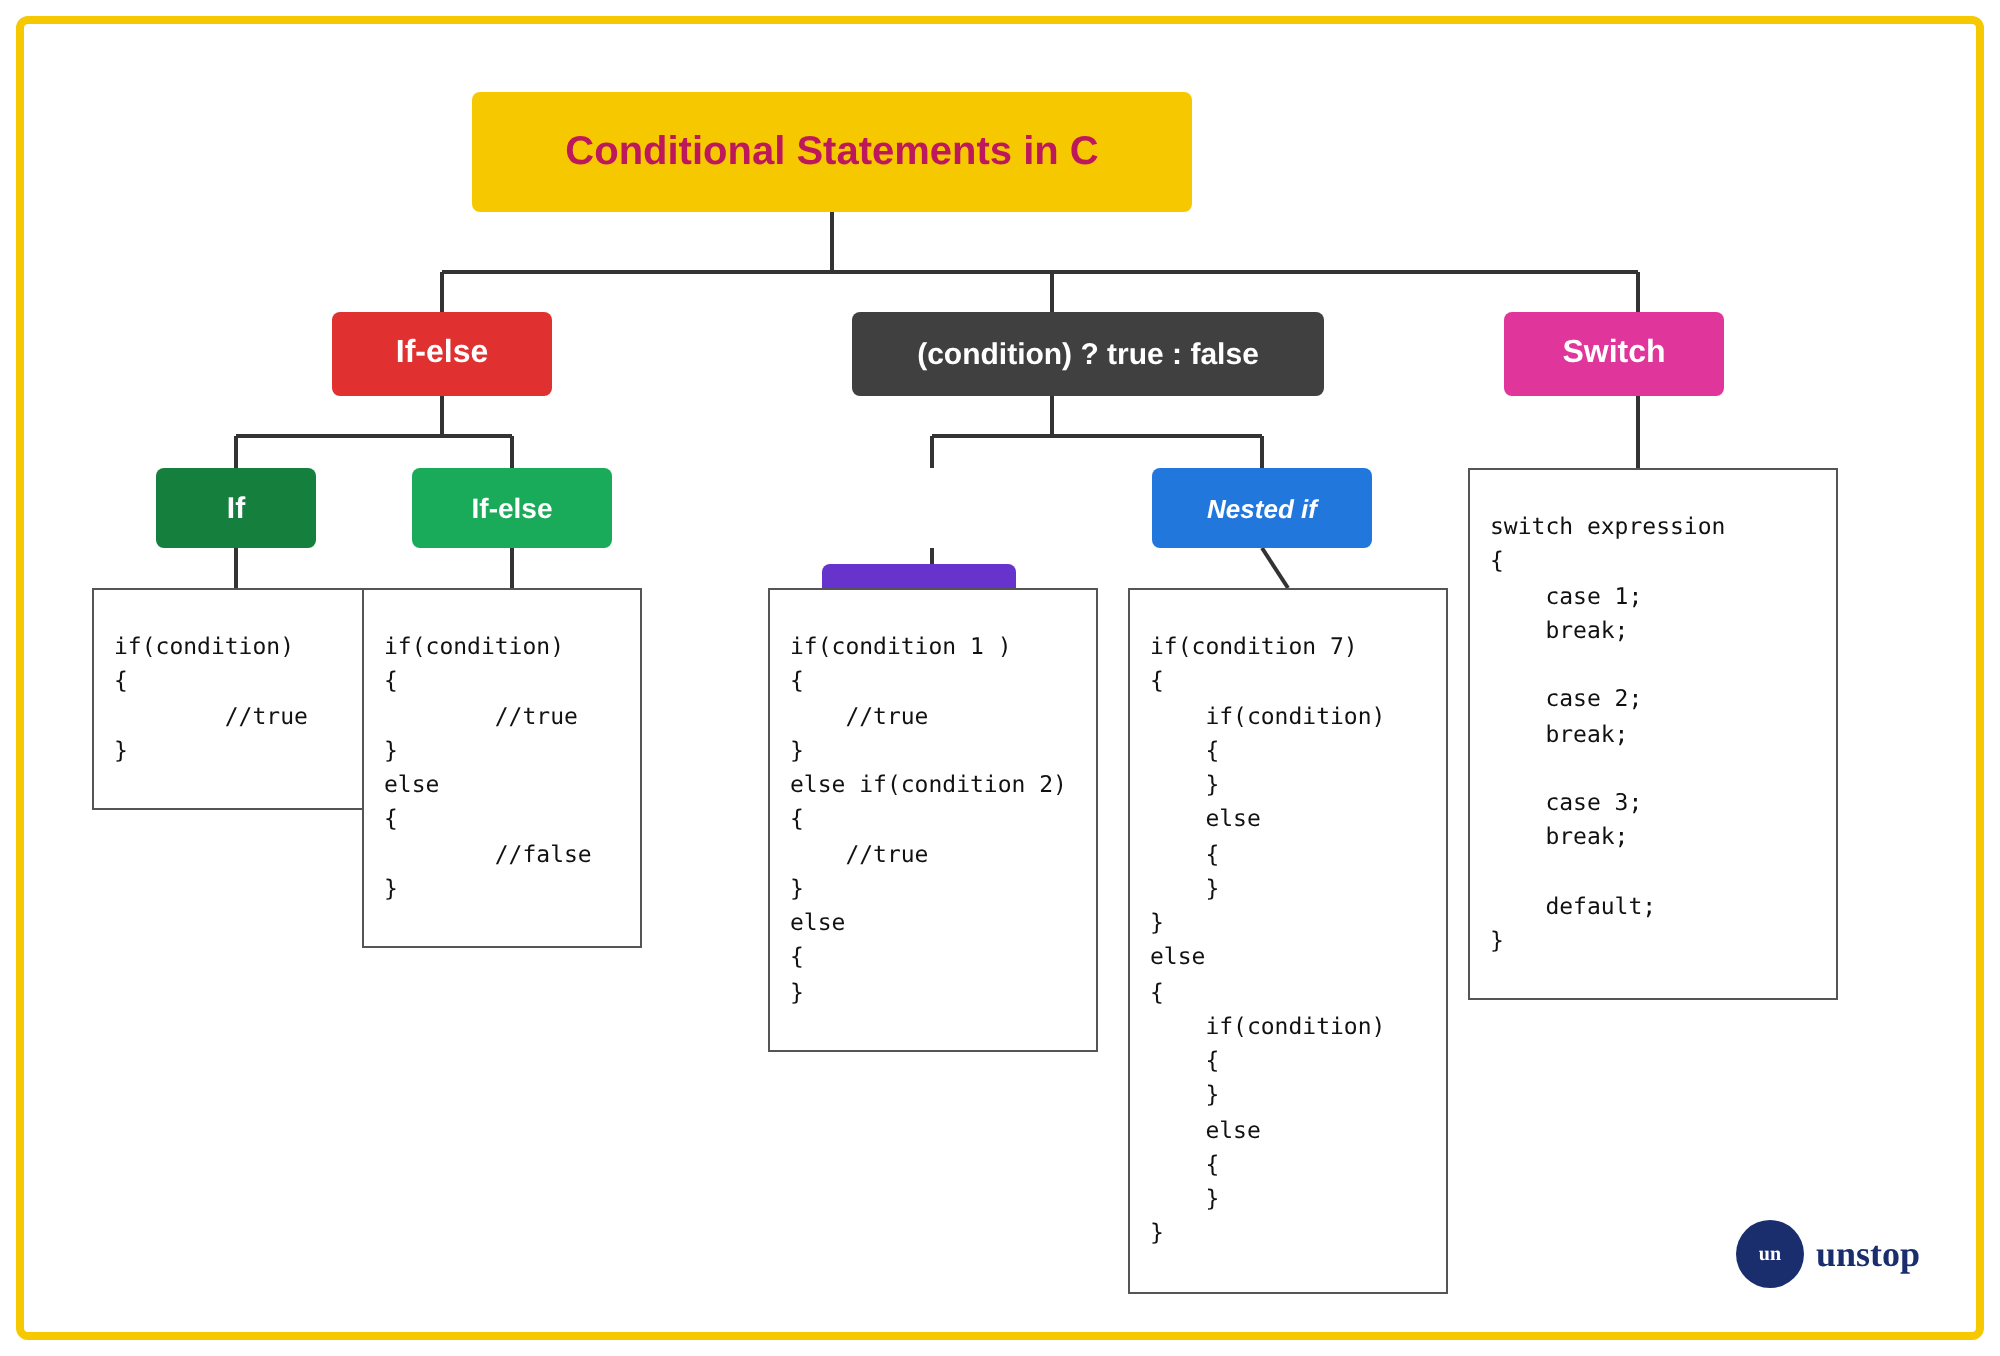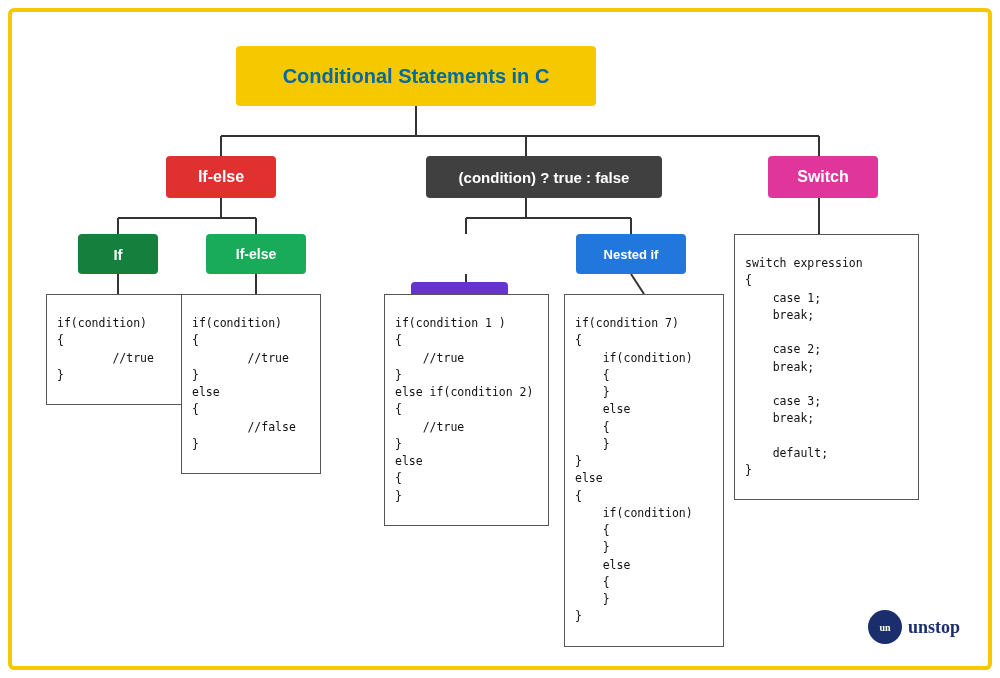--- a/index.html
+++ b/index.html
@@ -28,21 +28,21 @@
       align-items: center;
       justify-content: center;
       text-align: center;
       border-radius: 4px;
       font-weight: bold;
       font-size: 13px;
       color: white;
     }
     .node-root {
       background: #f5c800;
-      color: #0369a1;
+      color: #be185d;
       font-size: 20px;
       font-weight: bold;
       top: 30px;
       left: 220px;
       width: 360px;
       height: 60px;
     }
     .node-ifelse-main {
       background: #e03030;
       top: 140px;
@@ -55,21 +55,21 @@
       background: #404040;
       top: 140px;
       left: 410px;
       width: 236px;
       height: 42px;
       font-size: 15px;
     }
     .node-switch {
       background: #e0359a;
       top: 140px;
-      left: 752px;
+      left: 736px;
       width: 110px;
       height: 42px;
       font-size: 16px;
     }
     .node-if {
       background: #15803d;
       top: 218px;
       left: 62px;
       width: 80px;
       height: 40px;
@@ -92,20 +92,21 @@
       font-size: 13px;
       margin-top: 48px;
     }
     .node-nestedif {
       background: #2277dd;
       top: 218px;
       left: 560px;
       width: 110px;
       height: 40px;
       font-size: 13px;
+      font-style: italic;
     }
     
     .code-box {
       position: absolute;
       border: 1.5px solid #555;
       background: white;
       font-family: 'Courier New', monospace;
       font-size: 11.5px;
       color: #111;
       padding: 20px 10px;

